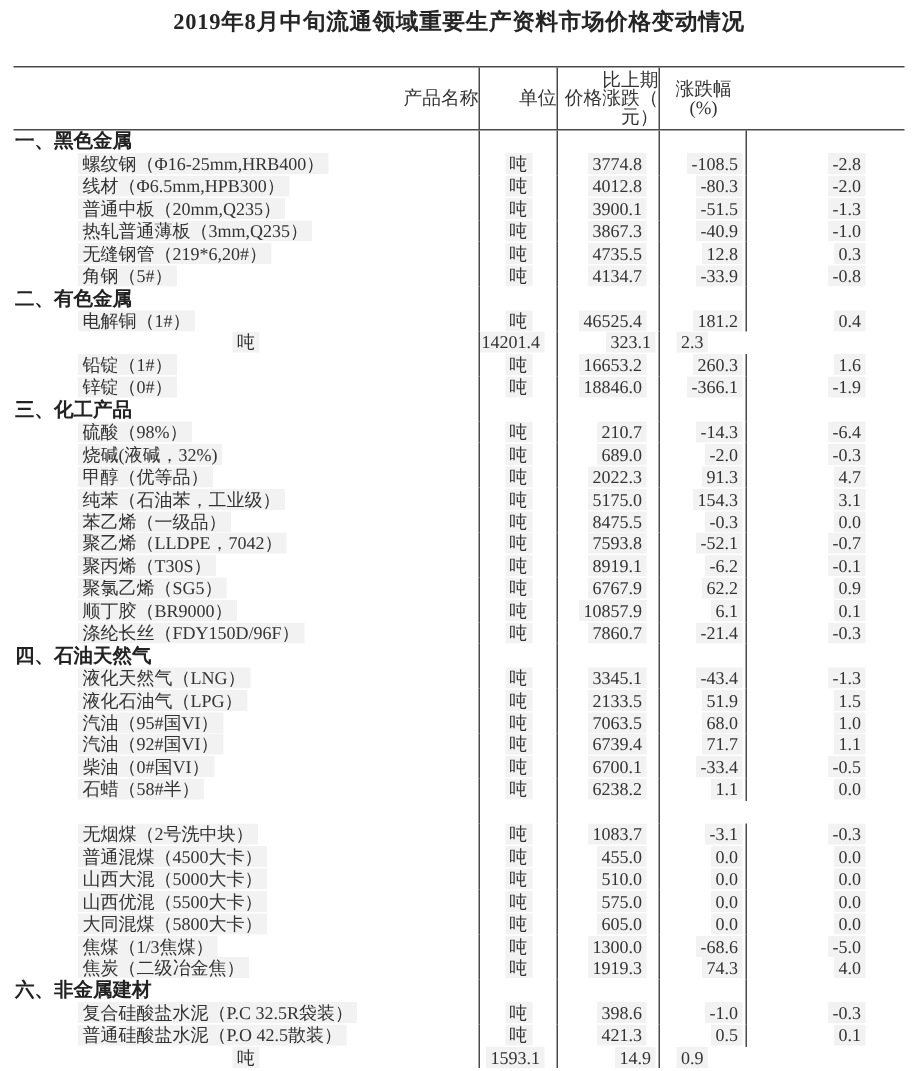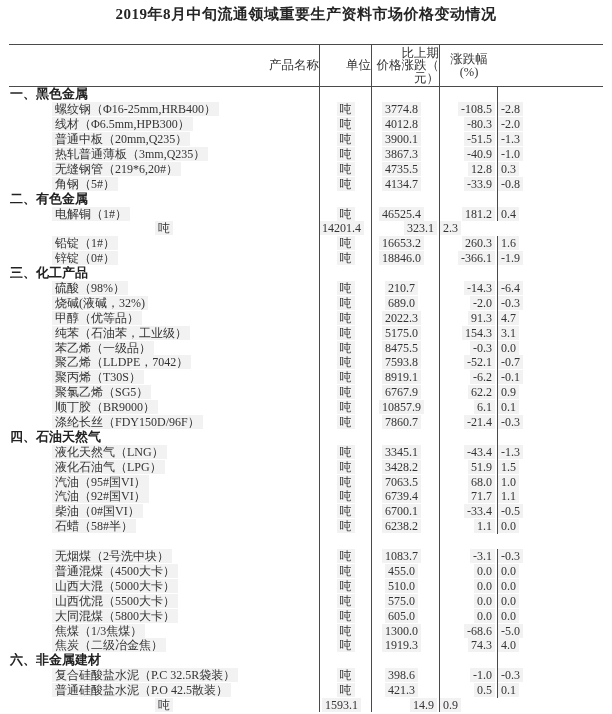--- a/index.html
+++ b/index.html
@@ -33,23 +33,23 @@
     display:grid; grid-template-columns:311px 52px 68px 58px 105px;
     height:14.9px; align-items:center; font-size:12px; line-height:14px;
   }
   .cell {
     height:100%; display:flex; align-items:center;
     overflow:hidden; white-space:nowrap; box-sizing:border-box;
   }
   .c1 { justify-content:flex-start; padding-left:43px; }
   .row.section .c1 { padding-left:1px; font-weight:bold; font-size:13px; color:#222; }
   .c2 { justify-content:center; padding:0; }
-  .c3 { justify-content:center; padding-right:8px; }
+  .c3 { justify-content:flex-end; padding-right:8px; }
   .c4 { justify-content:flex-end; padding-right:2px; }
-  .c5 { justify-content:flex-start; padding-right:26px; }
+  .c5 { justify-content:flex-end; padding-right:26px; }
   .val { background:#f2f2f2; padding:0 3px; }
   .row.section .val { background:transparent; padding:0; }
 </style>
 </head>
 <body>
 
 <div class="page">
   <h1 class="title">2019年8月中旬流通领域重要生产资料市场价格变动情况</h1>
 
   <div class="table">
@@ -518,21 +518,21 @@
   </div>
 
   <div class="row">
     <div class="cell c1">
             <span class="val">液化石油气（LPG）</span>
           </div>
     <div class="cell c2">
             <span class="val">吨</span>
           </div>
     <div class="cell c3">
-            <span class="val">3428.2</span>
+            <span class="val">2133.5</span>
           </div>
     <div class="cell c4">
             <span class="val">51.9</span>
           </div>
     <div class="cell c5">
             <span class="val">1.5</span>
           </div>
   </div>
 
   <div class="row">

